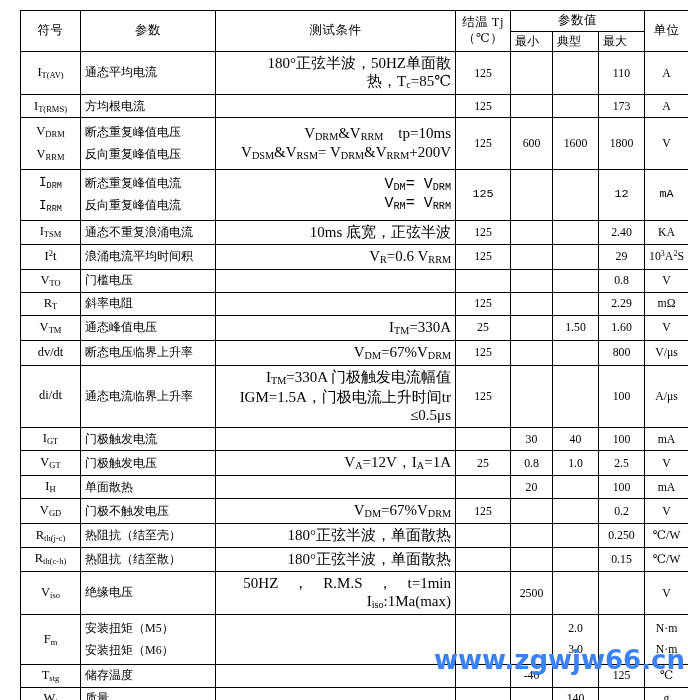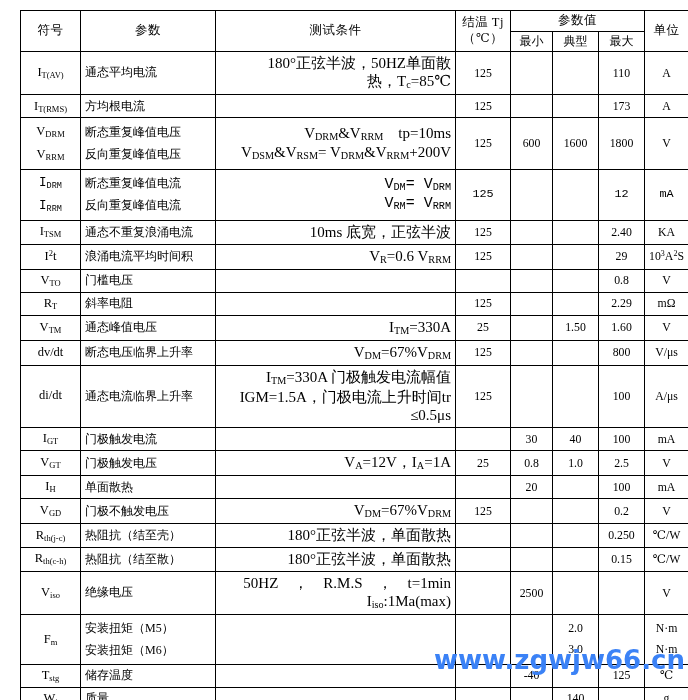--- a/index.html
+++ b/index.html
@@ -50,21 +50,21 @@
 
   .ctr   { text-align: center; }
 
   
   .hd {
     text-align: center;
     font-size: 12.5px;
     letter-spacing: 0.5px;
   }
   .hd-sub {
-    text-align: center;
+    text-align: left;
     font-size: 12px;
   }
 
   
   .sym {
     text-align: center;
     font-size: 12.5px;
     white-space: nowrap;
   }
   .sym sub, .cond sub, .unit sub {

